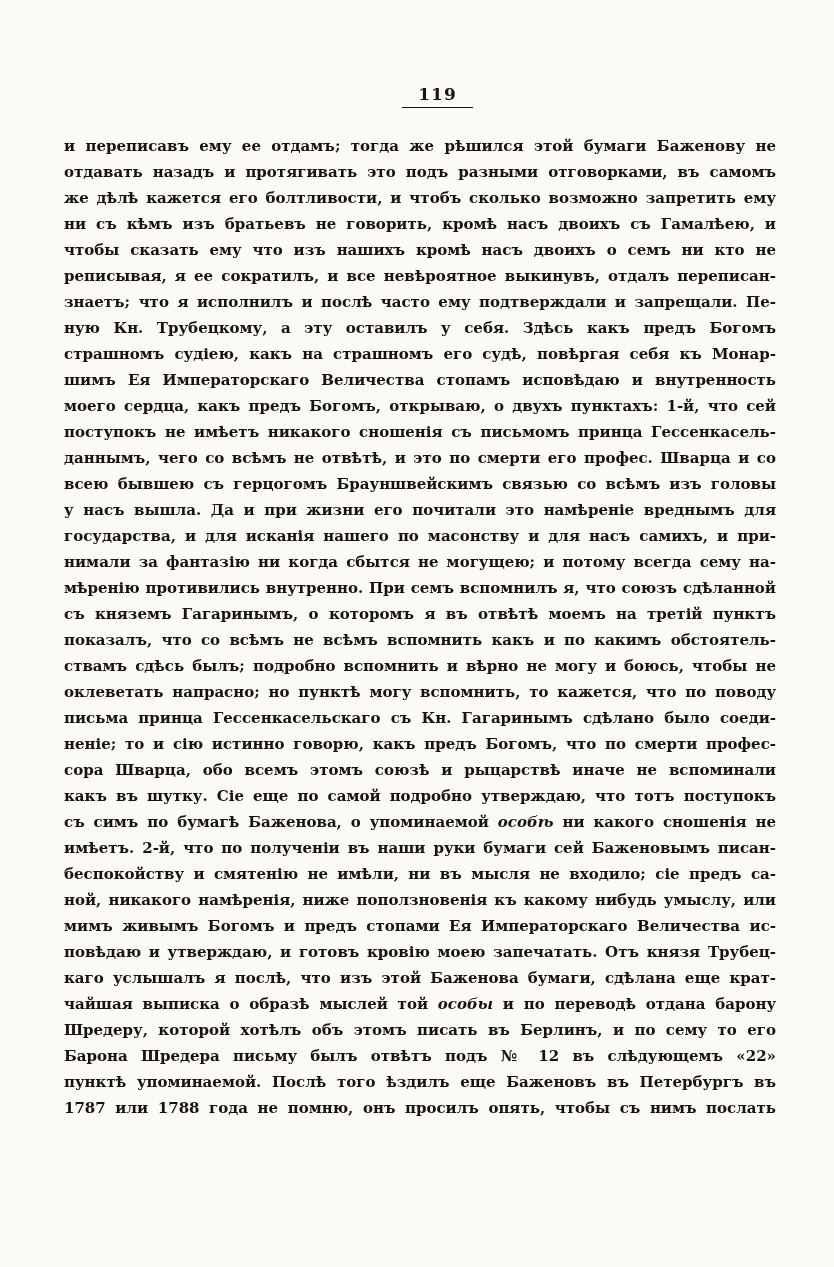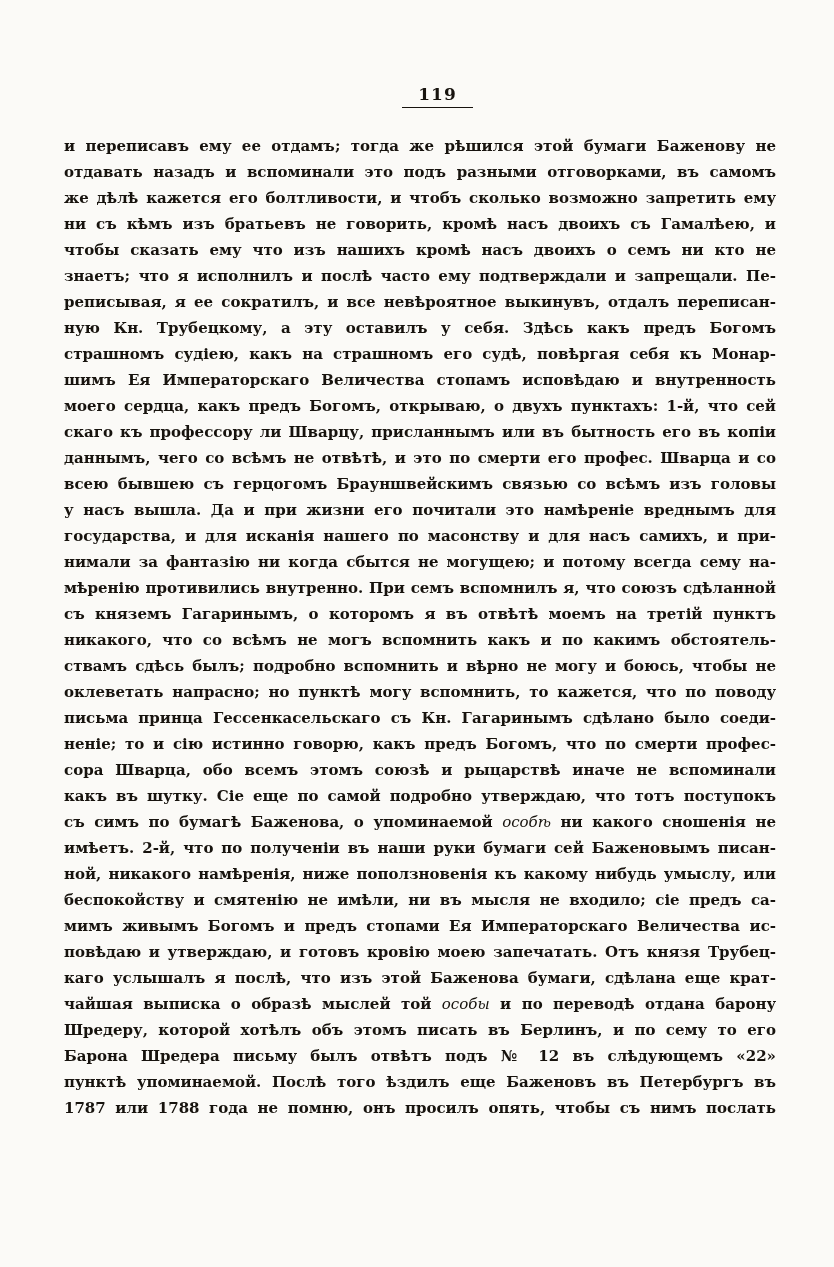--- a/index.html
+++ b/index.html
@@ -44,62 +44,62 @@
   .text-line{
     height:26px;
     line-height:26px;
     text-align:justify;
     text-align-last:justify;
     white-space:nowrap;
     overflow:visible;
   }
   .text-line i{
     font-style:italic;
-    font-weight:400;
+    font-weight:700;
   }
 </style>
 </head>
 <body>
 
 <div class="page">
   <div class="page-number-wrap">
     <span class="page-number">119</span>
   </div>
 
   <div class="text-block" id="text-block">
       <div class="text-line">и переписавъ ему ее отдамъ; тогда же рѣшился этой бумаги Баженову не</div>
-      <div class="text-line">отдавать назадъ и вспоминали это подъ разными отговорками, въ самомъ</div>
+      <div class="text-line">отдавать назадъ и протягивать это подъ разными отговорками, въ самомъ</div>
       <div class="text-line">же дѣлѣ кажется его болтливости, и чтобъ сколько возможно запретить ему</div>
       <div class="text-line">ни съ кѣмъ изъ братьевъ не говорить, кромѣ насъ двоихъ съ Гамалѣею, и</div>
       <div class="text-line">чтобы сказать ему что изъ нашихъ кромѣ насъ двоихъ о семъ ни кто не</div>
+      <div class="text-line">реписывая, я ее сократилъ, и все невѣроятное выкинувъ, отдалъ переписан-</div>
       <div class="text-line">знаетъ; что я исполнилъ и послѣ часто ему подтверждали и запрещали. Пе-</div>
-      <div class="text-line">реписывая, я ее сократилъ, и все невѣроятное выкинувъ, отдалъ переписан-</div>
       <div class="text-line">ную Кн. Трубецкому, а эту оставилъ у себя. Здѣсь какъ предъ Богомъ</div>
       <div class="text-line">страшномъ судіею, какъ на страшномъ его судѣ, повѣргая себя къ Монар-</div>
       <div class="text-line">шимъ Ея Императорскаго Величества стопамъ исповѣдаю и внутренность</div>
       <div class="text-line">моего сердца, какъ предъ Богомъ, открываю, о двухъ пунктахъ: 1-й, что сей</div>
-      <div class="text-line">скаго къ профессору ли Шварцу, присланнымъ или въ бытность его въ копіи</div>
+      <div class="text-line">поступокъ не имѣетъ никакого сношенія съ письмомъ принца Гессенкасель-</div>
       <div class="text-line">даннымъ, чего со всѣмъ не отвѣтѣ, и это по смерти его профес. Шварца и со</div>
       <div class="text-line">всею бывшею съ герцогомъ Брауншвейскимъ связью со всѣмъ изъ головы</div>
       <div class="text-line">у насъ вышла. Да и при жизни его почитали это намѣреніе вреднымъ для</div>
       <div class="text-line">государства, и для исканія нашего по масонству и для насъ самихъ, и при-</div>
       <div class="text-line">нимали за фантазію ни когда сбытся не могущею; и потому всегда сему на-</div>
       <div class="text-line">мѣренію противились внутренно. При семъ вспомнилъ я, что союзъ сдѣланной</div>
       <div class="text-line">съ княземъ Гагаринымъ, о которомъ я въ отвѣтѣ моемъ на третій пунктъ</div>
-      <div class="text-line">никакого, что со всѣмъ не могъ вспомнить какъ и по какимъ обстоятель-</div>
+      <div class="text-line">показалъ, что со всѣмъ не всѣмъ вспомнить какъ и по какимъ обстоятель-</div>
       <div class="text-line">ствамъ сдѣсь былъ; подробно вспомнить и вѣрно не могу и боюсь, чтобы не</div>
       <div class="text-line">оклеветать напрасно; но пунктѣ могу вспомнить, то кажется, что по поводу</div>
       <div class="text-line">письма принца Гессенкасельскаго съ Кн. Гагаринымъ сдѣлано было соеди-</div>
       <div class="text-line">неніе; то и сію истинно говорю, какъ предъ Богомъ, что по смерти профес-</div>
       <div class="text-line">сора Шварца, обо всемъ этомъ союзѣ и рыцарствѣ иначе не вспоминали</div>
       <div class="text-line">какъ въ шутку. Сіе еще по самой подробно утверждаю, что тотъ поступокъ</div>
       <div class="text-line">съ симъ по бумагѣ Баженова, о упоминаемой <i>особѣ</i> ни какого сношенія не</div>
       <div class="text-line">имѣетъ. 2-й, что по полученіи въ наши руки бумаги сей Баженовымъ писан-</div>
+      <div class="text-line">беспокойству и смятенію не имѣли, ни въ мысля не входило; сіе предъ са-</div>
       <div class="text-line">ной, никакого намѣренія, ниже поползновенія къ какому нибудь умыслу, или</div>
-      <div class="text-line">беспокойству и смятенію не имѣли, ни въ мысля не входило; сіе предъ са-</div>
       <div class="text-line">мимъ живымъ Богомъ и предъ стопами Ея Императорскаго Величества ис-</div>
       <div class="text-line">повѣдаю и утверждаю, и готовъ кровію моею запечатать. Отъ князя Трубец-</div>
       <div class="text-line">каго услышалъ я послѣ, что изъ этой Баженова бумаги, сдѣлана еще крат-</div>
       <div class="text-line">чайшая выписка о образѣ мыслей той <i>особы</i> и по переводѣ отдана барону</div>
       <div class="text-line">Шредеру, которой хотѣлъ объ этомъ писать въ Берлинъ, и по сему то его</div>
       <div class="text-line">Барона Шредера письму былъ отвѣтъ подъ № 12 въ слѣдующемъ «22»</div>
       <div class="text-line">пунктѣ упоминаемой. Послѣ того ѣздилъ еще Баженовъ въ Петербургъ въ</div>
       <div class="text-line">1787 или 1788 года не помню, онъ просилъ опять, чтобы съ нимъ послать</div>
     </div>
 </div>

